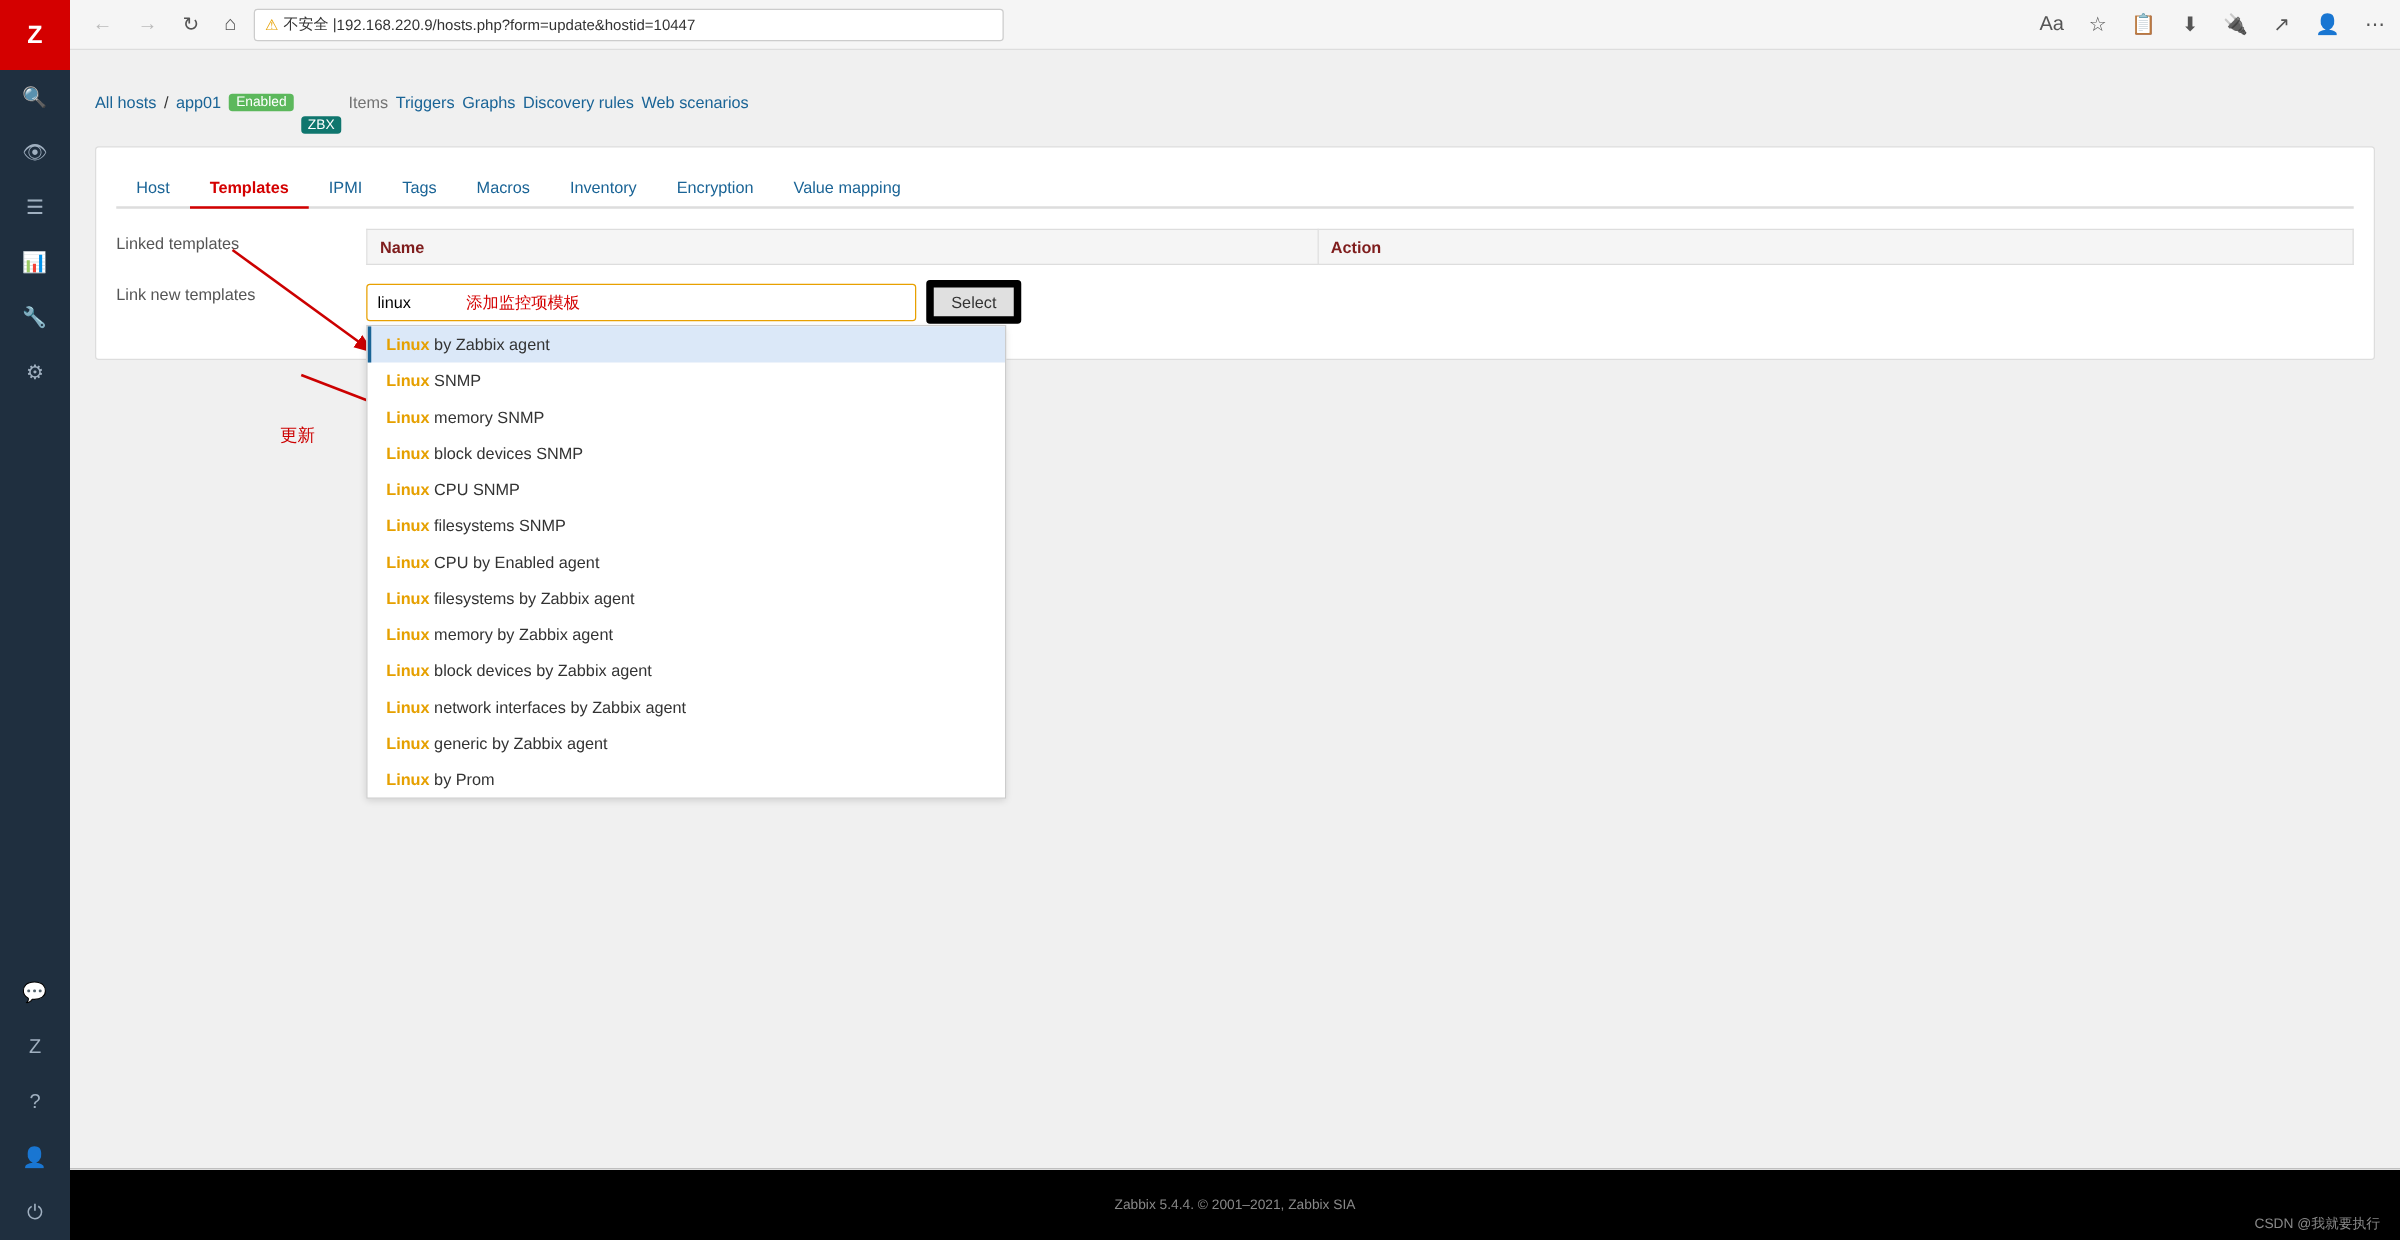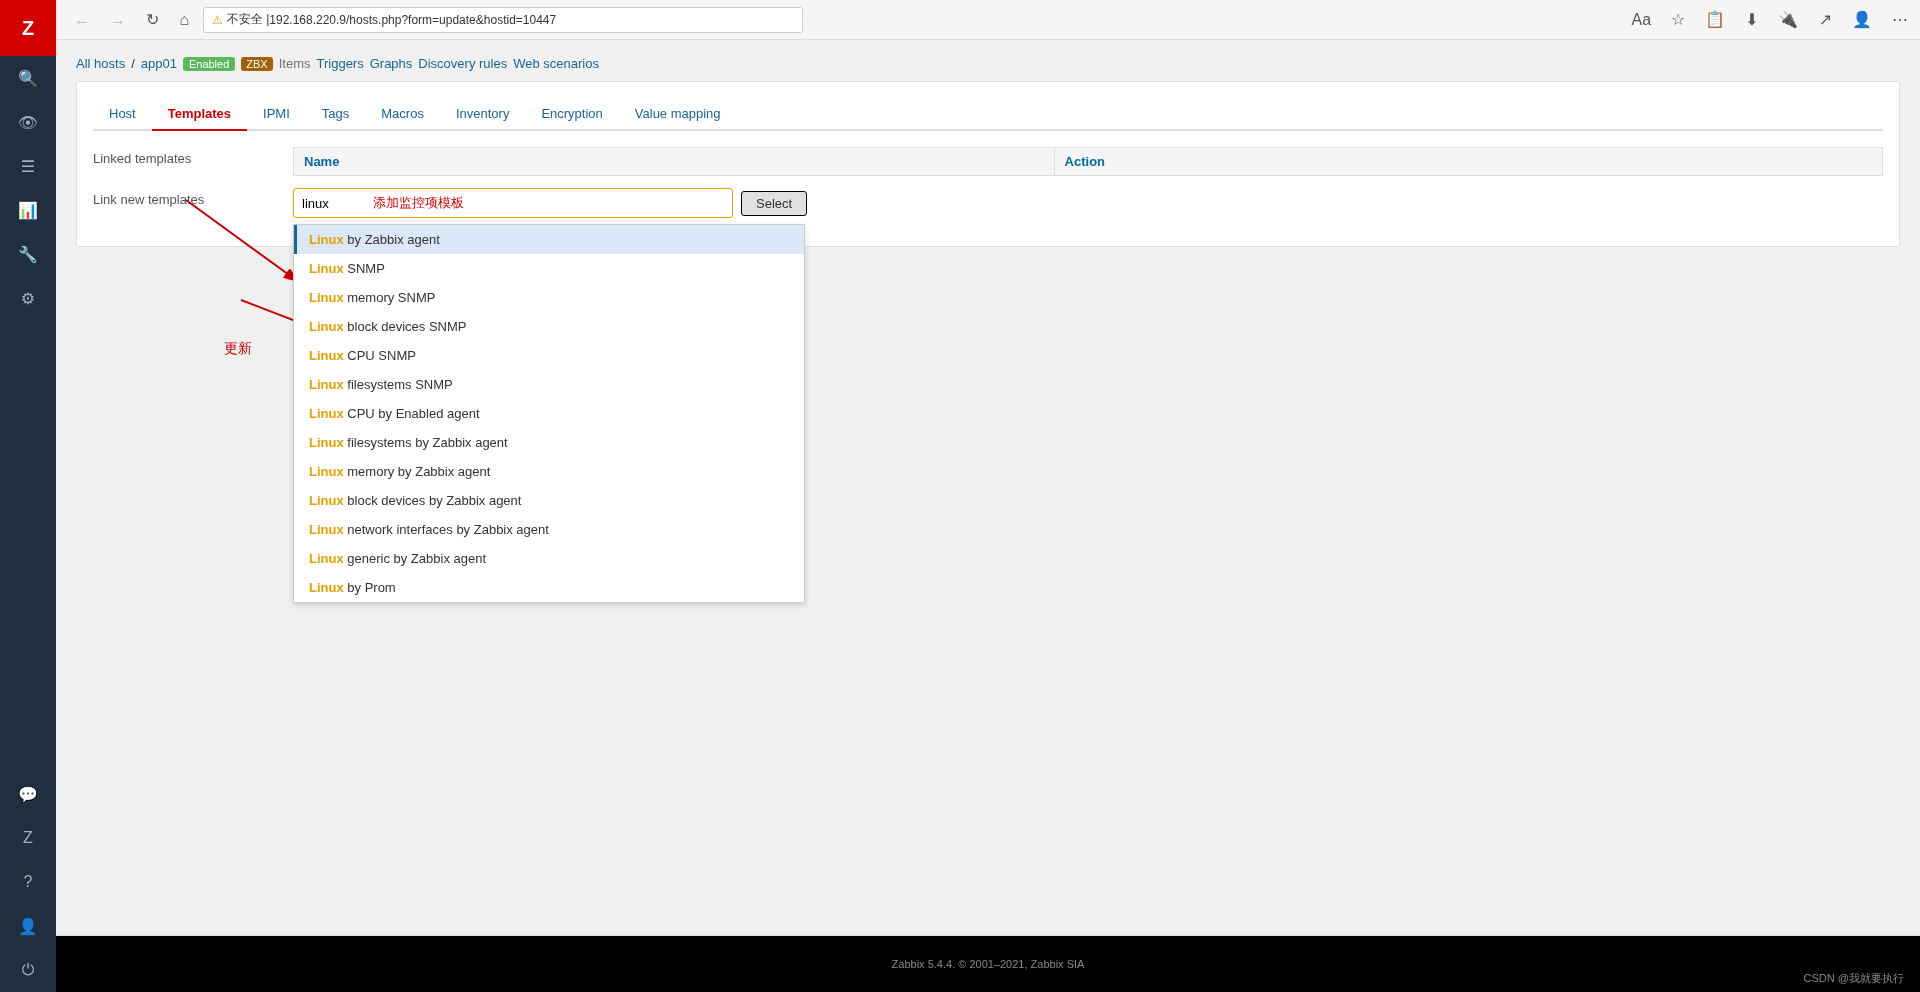--- a/index.html
+++ b/index.html
@@ -106,25 +106,26 @@
     }
     .breadcrumb a { color: #1a6496; text-decoration: none; }
     .badge-enabled {
       background: #5cb85c;
       color: white;
       padding: 1px 6px;
       border-radius: 3px;
       font-size: 11px;
     }
     .badge-zbx {
-      background: #a16207;
+      background: #0f766e;
       color: white;
       padding: 1px 5px;
       border-radius: 3px;
       font-size: 11px;
+      margin-top: 37px;
     }
 
     
     .form-card {
       background: white;
       border: 1px solid #ddd;
       border-radius: 3px;
       padding: 16px;
       margin-top: 0;
     }
@@ -172,21 +173,21 @@
     .linked-table {
       width: 100%;
       border-collapse: collapse;
       font-size: 13px;
     }
     .linked-table th {
       background: #f5f5f5;
       border: 1px solid #ddd;
       padding: 6px 10px;
       text-align: left;
-      color: #0369a1;
+      color: #7f1d1d;
     }
 
     
     .link-input-row {
       display: flex;
       align-items: center;
       gap: 8px;
       position: relative;
     }
     .link-input {
@@ -201,21 +202,21 @@
     .link-input-hint {
       color: #d40000;
       font-size: 13px;
       position: absolute;
       left: 80px;
       pointer-events: none;
     }
 
     .btn-select {
       background: #e0e0e0;
-      border: 1px solid #000000;
+      border: 6px solid #000000;
       padding: 4px 14px;
       font-size: 13px;
       cursor: pointer;
       border-radius: 3px;
       color: #333;
     }
 
     
     .dropdown-list {
       position: absolute;

